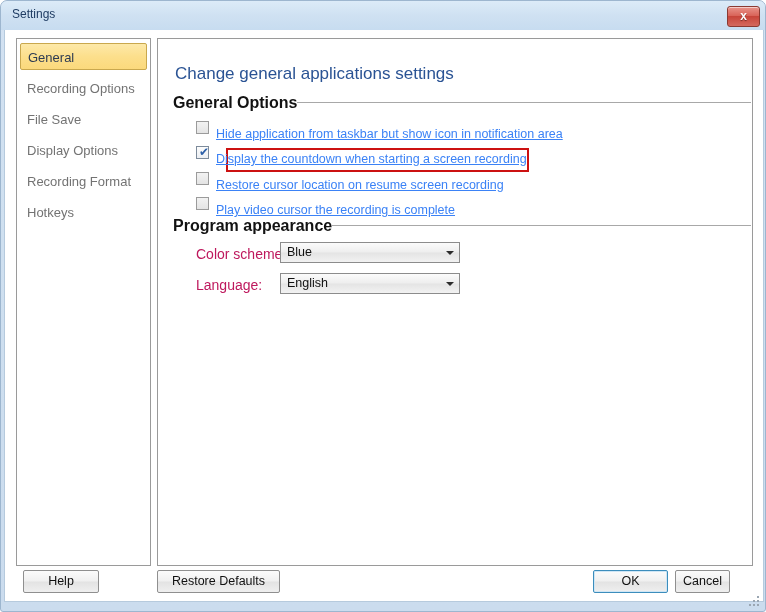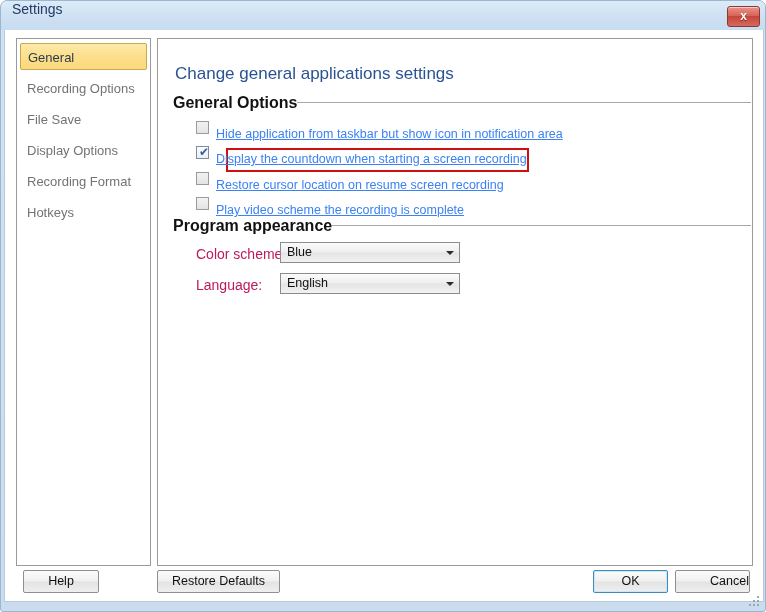--- a/index.html
+++ b/index.html
@@ -28,22 +28,22 @@
     position: absolute;
     left: 0; top: 0;
     width: 766px;
     height: 29px;
     background: linear-gradient(to bottom, #dcebf8 0%, #cfe1f2 50%, #c7dcf0 100%);
     border-radius: 6px 6px 0 0;
   }
   #title-text {
     position: absolute;
     left: 11px;
-    top: 0;
-    font-size: 14px;
+    top: 6px;
+    font-size: 12px;
     color: #1f3c63;
     font-family: "Liberation Sans", sans-serif;
     white-space: nowrap;
   }
   #close-button {
     position: absolute;
     right: 7px;
     top: 5px;
     width: 31px;
     height: 19px;
@@ -337,21 +337,21 @@
         <div class="cb-label">Display the countdown when starting a screen recording</div>
       </div>
 
       <div class="cb-row" style="top:132px;">
         <div class="cb-box"></div>
         <div class="cb-label">Restore cursor location on resume screen recording</div>
       </div>
 
       <div class="cb-row" style="top:157px;">
         <div class="cb-box"></div>
-        <div class="cb-label">Play video scheme the recording is complete</div>
+        <div class="cb-label">Play video cursor the recording is complete</div>
       </div>
 
       <div class="group-header" style="top:178px;">
         <div class="gh-label">Program appearance</div>
         <div class="gh-rule"></div>
       </div>
 
       <div class="field-label" style="left:38px; top:207px;">Color scheme:</div>
       <div class="combo" style="left:122px; top:203px;">
         <div class="combo-value">Blue</div>
@@ -362,21 +362,21 @@
       <div class="combo" style="left:122px; top:234px;">
         <div class="combo-value">English</div>
         <div class="combo-arrow"></div>
       </div>
 
     </div>
 
     <div class="btn" style="left:18px; top:540px; width:76px;">Help</div>
     <div class="btn" style="left:152px; top:540px; width:123px;">Restore Defaults</div>
     <div class="btn default-btn" style="left:588px; top:540px; width:75px;">OK</div>
-    <div class="btn" style="left:670px; top:540px; width:75px;text-align:right;">Cancel</div>
+    <div class="btn" style="left:670px; top:540px; width:55px;">Cancel</div>
 
   </div>
 
   <div id="resize-grip">
     <i style="left:8px; top:0px;"></i>
     <i style="left:4px; top:4px;"></i>
     <i style="left:8px; top:4px;"></i>
     <i style="left:0px; top:8px;"></i>
     <i style="left:4px; top:8px;"></i>
     <i style="left:8px; top:8px;"></i>

